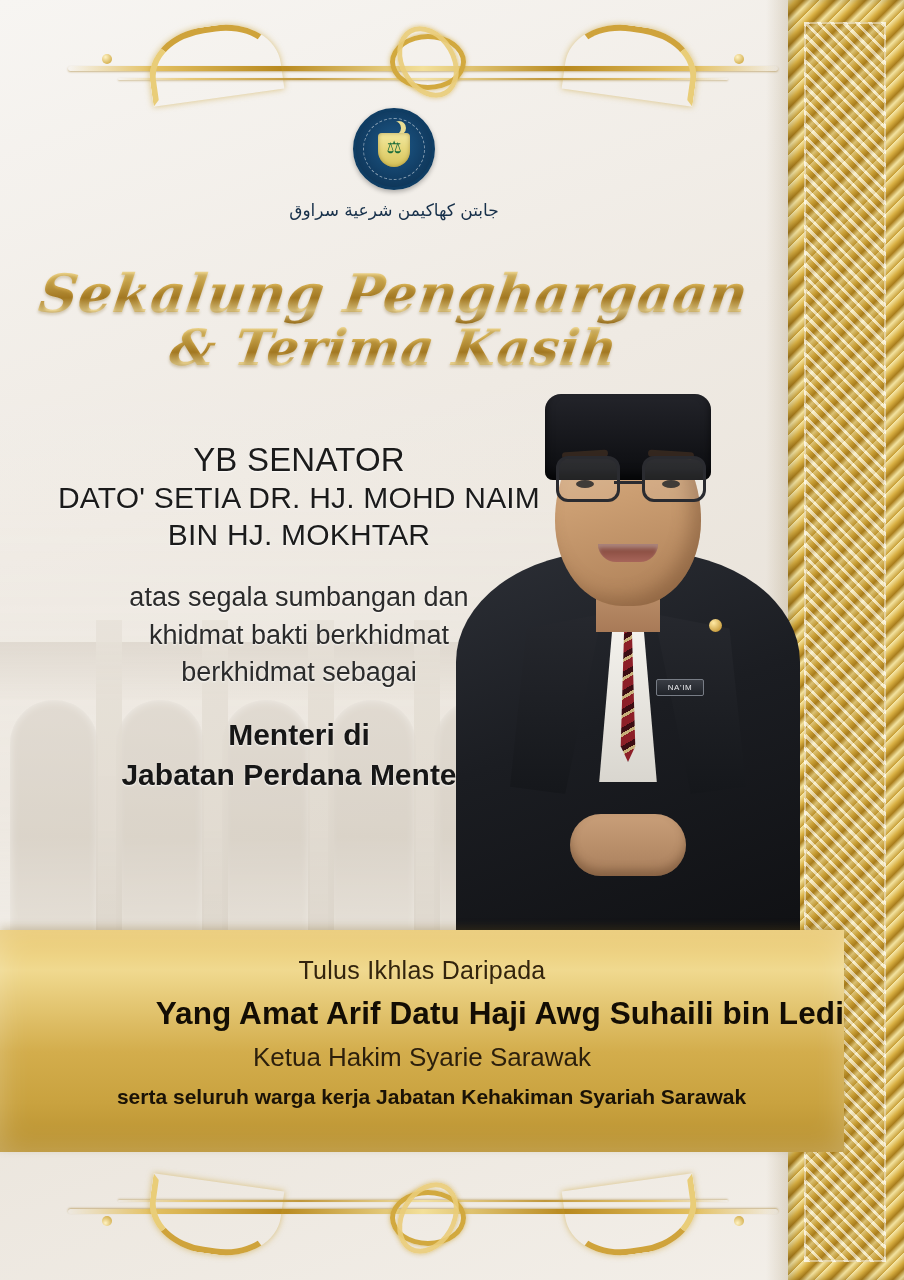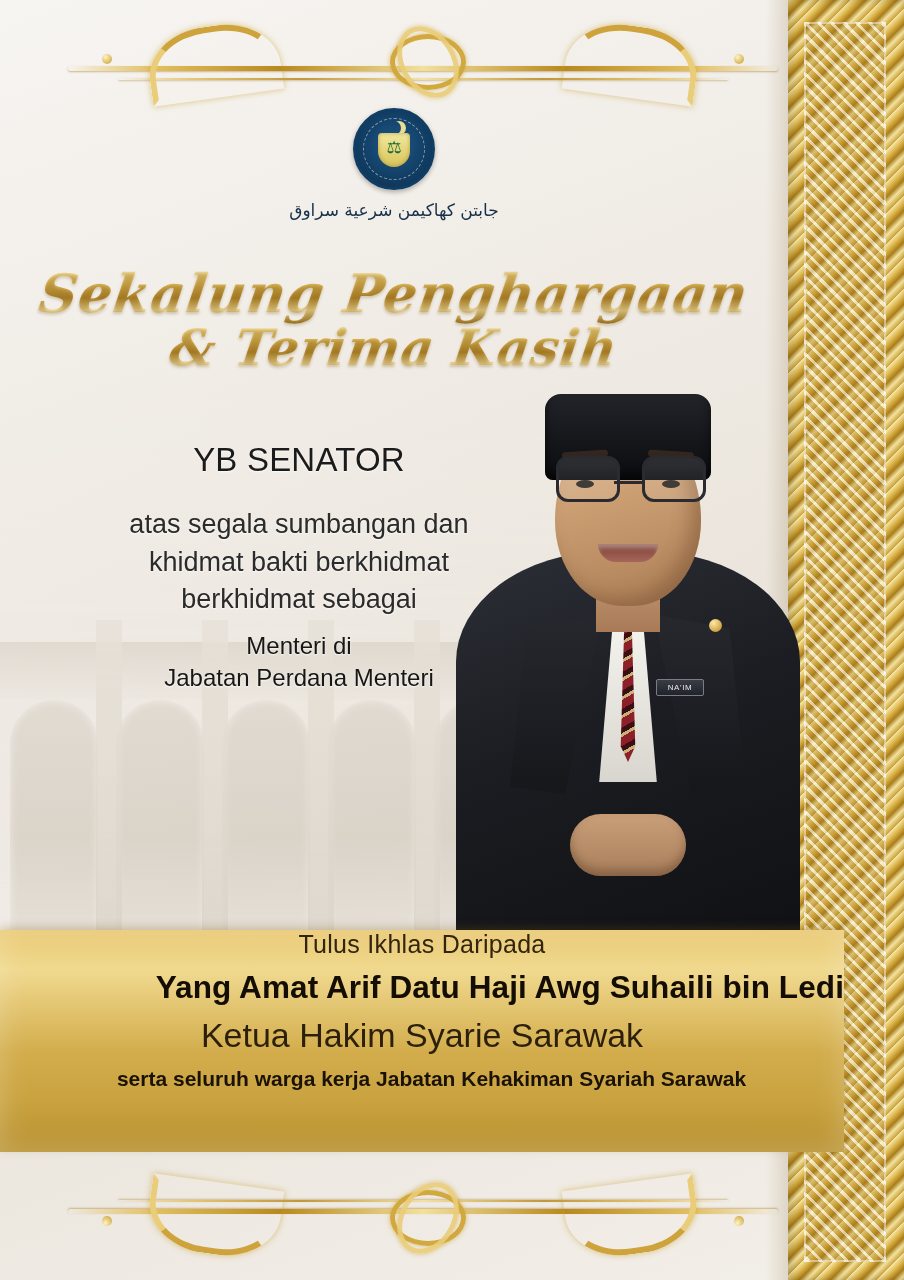--- a/index.html
+++ b/index.html
@@ -263,23 +263,23 @@
     display: block;
   }
   .honoree .body {
     margin-top: 26px;
     font-size: 27px;
     line-height: 1.38;
     color: #2b2b2b;
     text-shadow: 0 1px 2px rgba(255,255,255,.8);
   }
   .honoree .position {
-    margin-top: 12px;
-    font-size: 24px;
-    font-weight: normal;
+    margin-top: 24px;
+    font-size: 30px;
+    font-weight: bold;
     line-height: 1.32;
     color: #161616;
     text-shadow: 0 1px 2px rgba(255,255,255,.85);
   }
 
   
   .portrait {
     position: absolute;
     right: 96px; bottom: 348px;
     width: 360px; height: 620px;
@@ -420,36 +420,37 @@
     position: absolute;
     left: 0; right: 60px; bottom: 128px;
     height: 222px;
     background:
       linear-gradient(180deg, #e9c870 0%, #f0d98f 18%, #d3ad4c 55%, #c9a23f 78%, #b8902f 100%);
     box-shadow: 0 -3px 8px rgba(120,90,20,.25), inset 0 0 30px rgba(255,255,255,.25);
     text-align: center;
     color: #20160a;
   }
   .footer .f1 {
+    padding-top: 26px;
     font-size: 25px;
     color: #33240d;
     letter-spacing: .3px;
     text-align: center;
   }
   .footer .f2 {
     margin-top: 10px;
     font-size: 31.5px;
     font-weight: bold;
     color: #130d04;
     letter-spacing: .1px;
     text-align: right;
   }
   .footer .f3 {
     margin-top: 10px;
-    font-size: 34px;
+    font-size: 26px;
     color: #2c1f0c;
   }
   .footer .f4 {
     margin-top: 12px;
     font-size: 21px;
     font-weight: bold;
     color: #1a1206;
     padding-left: 19px;
   }
 </style>
@@ -507,20 +508,22 @@
   </div>
 
   <div class="script-wrap">
     <div class="script1">Sekalung Penghargaan</div>
     <div class="script2">&amp; Terima Kasih</div>
   </div>
 
   <div class="honoree">
     <div class="name">
       <span>YB SENATOR</span><br>
+      <span class="small">DATO' SETIA DR. HJ. MOHD NAIM</span>
+      <span class="small">BIN HJ. MOKHTAR</span>
     </div>
     <div class="body">
       <span>atas segala sumbangan dan</span><br>
       <span>khidmat bakti berkhidmat</span><br>
       <span>berkhidmat sebagai</span>
     </div>
     <div class="position">
       <span>Menteri di</span><br>
       <span>Jabatan Perdana Menteri</span><br>
     </div>

